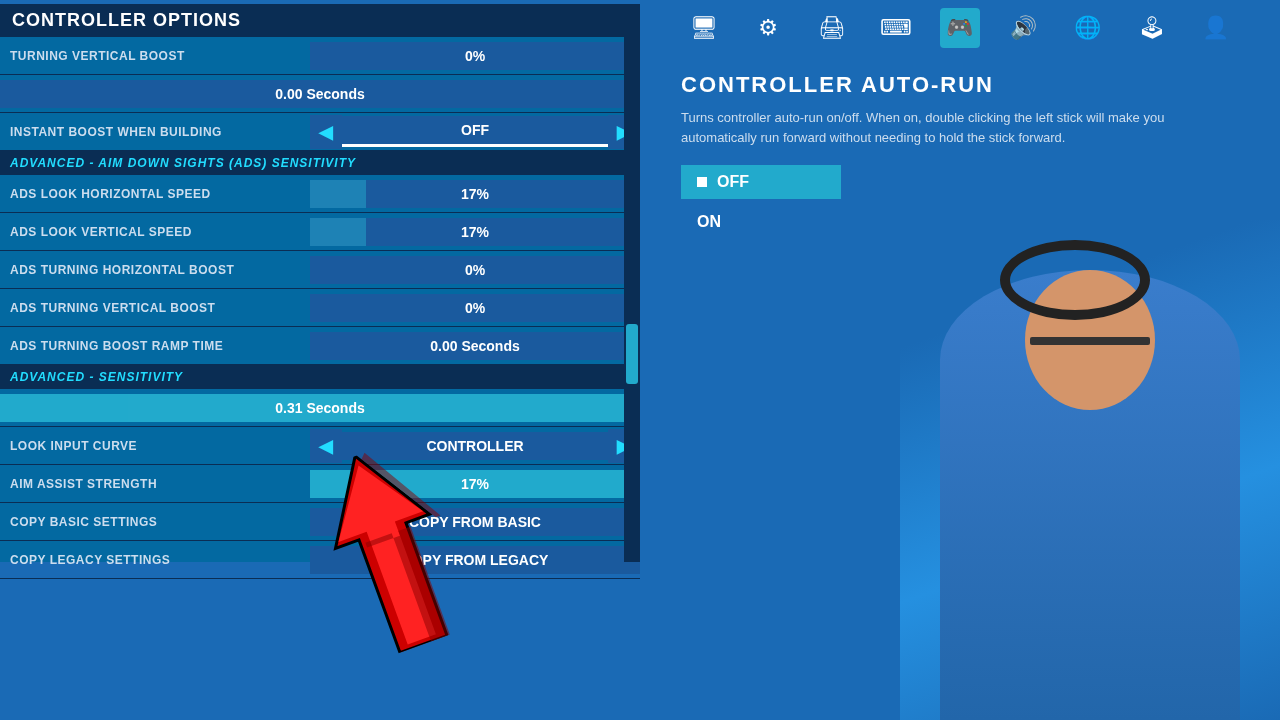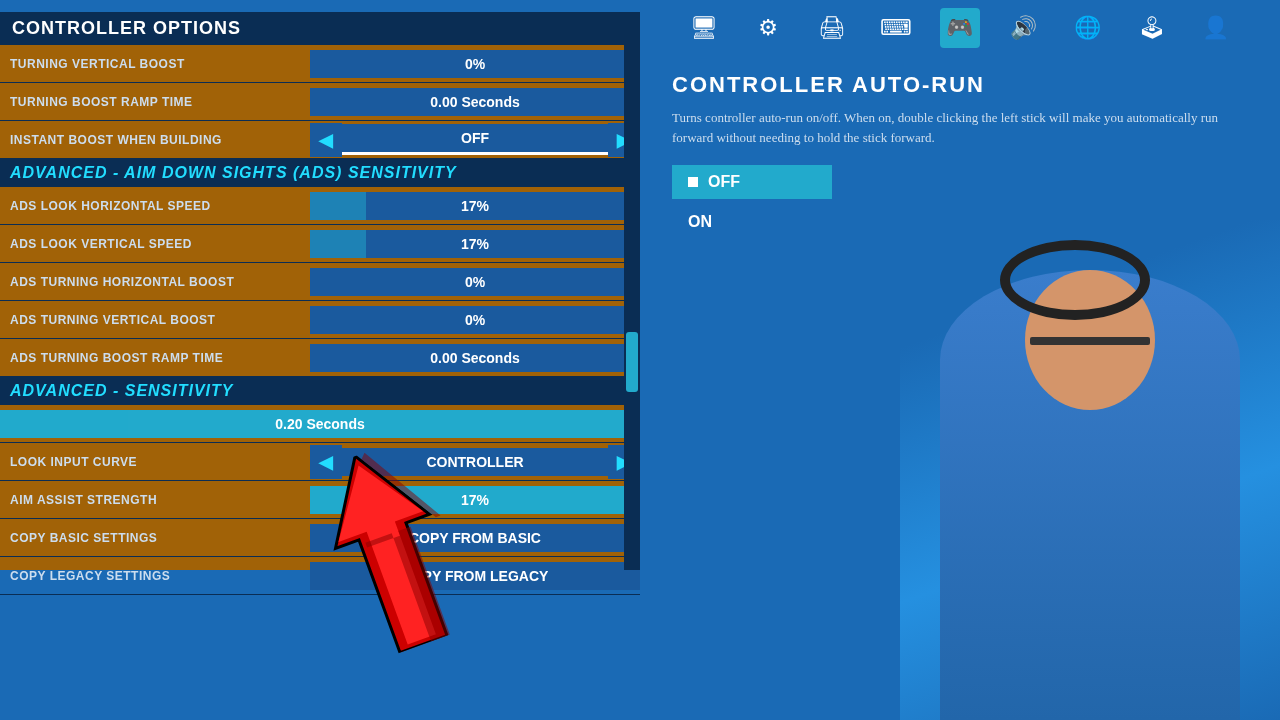--- a/index.html
+++ b/index.html
@@ -8,24 +8,24 @@
       height: 720px;
       overflow: hidden;
       background: #1a6ab5;
       font-family: 'Arial Black', Arial, sans-serif;
       position: relative;
     }
 
     
     .left-panel {
       position: absolute;
-      top: 12px; left: 0;
+      top: 4px; left: 0;
       width: 640px;
       height: 558px;
-      background: #a16207;
+      background: #0369a1;
       color: white;
     }
 
     .page-title {
       background: #0a2d54;
       padding: 6px 12px;
       font-size: 18px;
       font-weight: 900;
       letter-spacing: 1px;
       color: #fff;
@@ -82,21 +82,21 @@
       position: relative;
       z-index: 1;
       font-weight: 700;
       font-size: 14px;
       color: white;
     }
 
     .section-header {
       background: #0a2d54;
       color: #22ddff;
-      font-size: 16px;
+      font-size: 12px;
       font-weight: 900;
       font-style: italic;
       padding: 5px 10px;
       letter-spacing: 1px;
       text-transform: uppercase;
     }
 
     .setting-value.highlighted {
       background: #22aacc;
     }
@@ -182,38 +182,38 @@
       border-radius: 4px;
     }
 
     .nav-icon.active {
       background: #22aacc;
       color: #0a2d54;
     }
 
     
     .info-panel {
-      padding: 16px 32px;
+      padding: 16px 41px;
     }
 
     .info-title {
       font-size: 22px;
       font-weight: 900;
       color: white;
       text-transform: uppercase;
       letter-spacing: 2px;
       margin-bottom: 10px;
     }
 
     .info-desc {
       font-size: 13px;
       color: #cde;
       line-height: 1.5;
       margin-bottom: 18px;
-      font-family: Liberation Serif, serif;
+      font-family: Liberation Sans, sans-serif;
       font-weight: 400;
     }
 
     .option-btn {
       display: flex;
       align-items: center;
       gap: 10px;
       padding: 8px 16px;
       margin-bottom: 6px;
       cursor: pointer;
@@ -270,21 +270,20 @@
   <div class="settings-list">
 
     <div class="setting-row">
       <div class="setting-label">TURNING VERTICAL BOOST</div>
       <div class="setting-value with-bar">
         <div class="bar-fill" style="width:0%"></div>
         <span class="bar-text">0%</span>
       </div>
     </div>
     <div class="setting-row">
-      <div class="setting-label">TURNING BOOST RAMP TIME</div>
       <div class="setting-value with-bar">
         <div class="bar-fill" style="width:0%"></div>
         <span class="bar-text">0.00 Seconds</span>
       </div>
     </div>
     <div class="setting-row">
       <div class="setting-label">INSTANT BOOST WHEN BUILDING</div>
       <div class="with-arrows">
         <button class="arrow-btn">◀</button>
         <div class="val-display off">OFF</div>
@@ -328,21 +327,21 @@
         <div class="bar-fill" style="width:0%"></div>
         <span class="bar-text">0.00 Seconds</span>
       </div>
     </div>
 
     <div class="section-header">ADVANCED - SENSITIVITY</div>
 
     <div class="setting-row">
       <div class="setting-value highlighted with-bar">
         <div class="bar-fill" style="width:20%; background:#22aacc; opacity:0.8;"></div>
-        <span class="bar-text">0.20 Seconds</span>
+        <span class="bar-text">0.31 Seconds</span>
       </div>
     </div>
 
     <div class="setting-row">
       <div class="setting-label">LOOK INPUT CURVE</div>
       <div class="with-arrows">
         <button class="arrow-btn">◀</button>
         <div class="val-display">CONTROLLER</div>
         <button class="arrow-btn">▶</button>
       </div>

